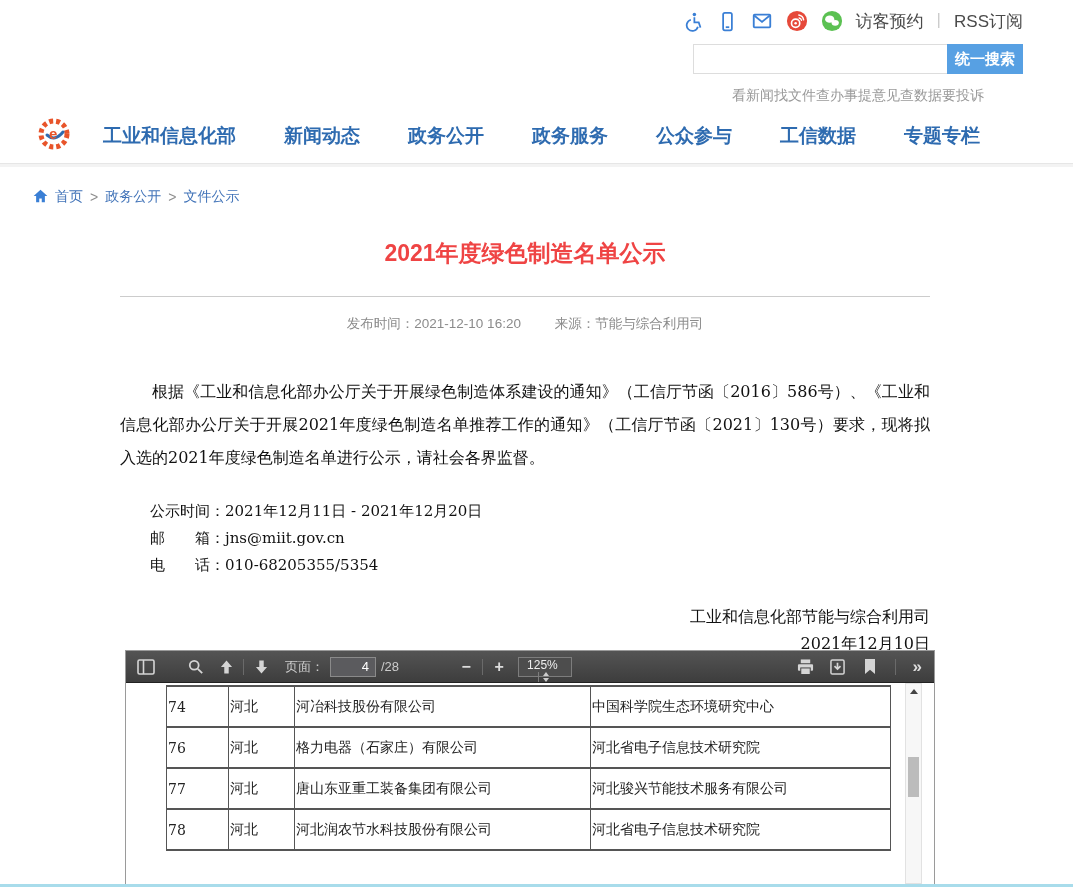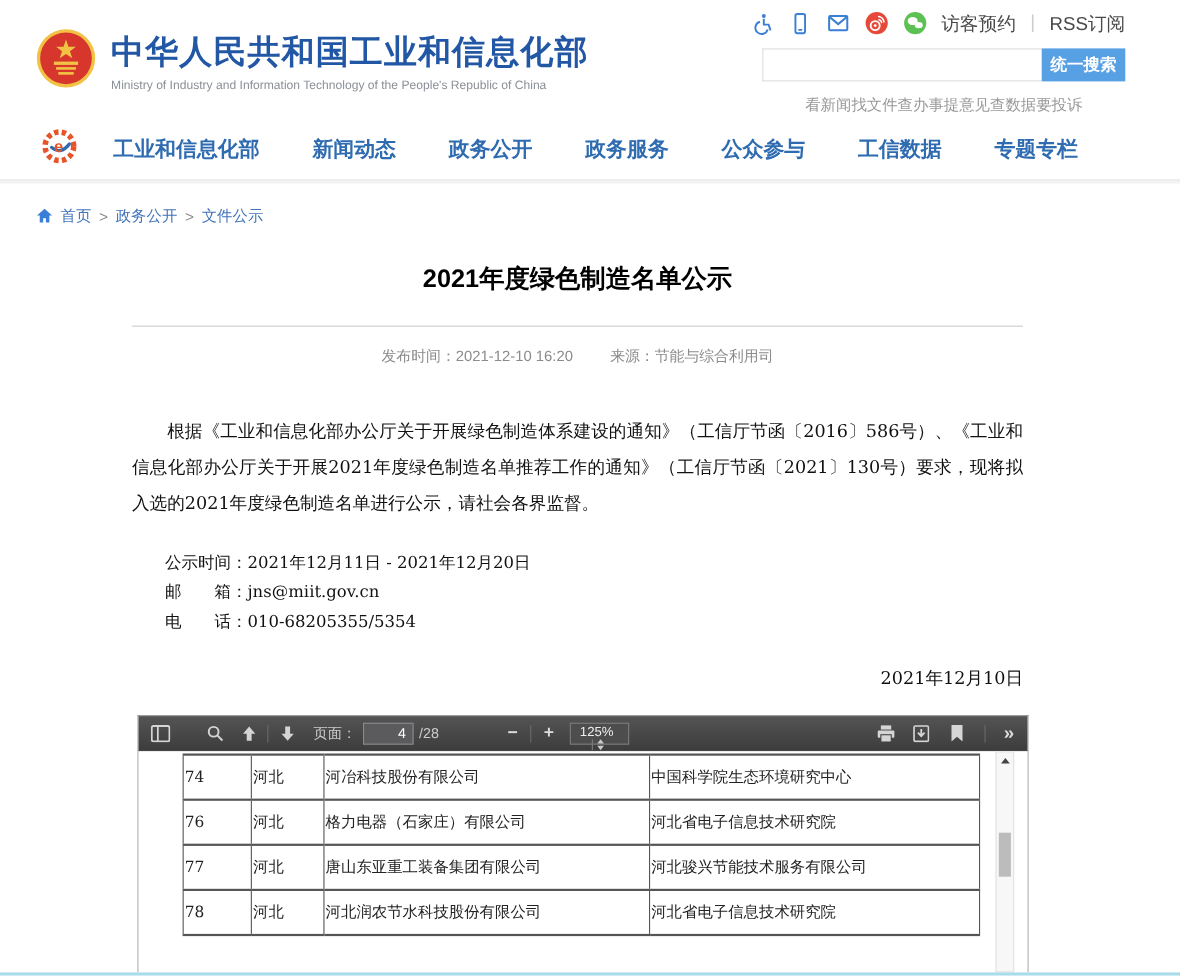--- a/index.html
+++ b/index.html
@@ -28,21 +28,21 @@
     border-bottom:1px solid #e6e6e6; box-shadow:0 3px 0 rgba(240,240,240,.8); }
   .nav-logo { width:46px; flex:0 0 46px; }
   .nav-items { flex:1; display:flex; justify-content:space-between; padding:0 60px 0 24px; }
   .nav-item { font-size:19px; color:#2e6bb0; font-weight:600; text-decoration:none; white-space:nowrap; }
   
   .breadcrumb { margin:24px 0 0 33px; font-size:14px; color:#4173b8; display:flex; align-items:center; gap:7px; }
   .breadcrumb a { color:#4173b8; text-decoration:none; }
   .crumb-sep { color:#8d8d8d; }
   
   .article { width:810px; margin:32px 0 0 120px; }
-  .article h1 { font-size:23px; font-weight:bold; color:#000000; text-align:center; margin:0; }
+  .article h1 { font-size:23px; font-weight:bold; color:#ef4444; text-align:center; margin:0; }
   .article .divider { border-bottom:1px solid #ccc; margin-top:27px; }
   .meta { text-align:center; color:#8b8b8b; font-size:13.5px; margin-top:18px; }
   .meta .src { margin-left:30px; }
   .body-para { font-family:"DejaVu Serif", serif; font-size:16px; line-height:33px; color:#111;
     text-indent:2em; text-align:justify; margin:42px 0 0; }
   .info-lines { font-family:"DejaVu Serif", serif; font-size:15px; color:#111; margin:24px 0 0 30px; line-height:27px; }
   .signature { font-family:"DejaVu Serif", serif; font-size:16px; color:#111; text-align:right; margin-top:24px; line-height:27px; }
   
   .pdf-viewer { position:absolute; left:125px; top:650px; width:810px; height:234px;
     border:1px solid #9a9a9a; border-bottom:none; background:#fff; }
@@ -76,35 +76,20 @@
     background:#f7f7f7; border:1px solid #e2e2e2; }
   .sb-up { width:0; height:0; border-left:4px solid transparent; border-right:4px solid transparent;
     border-bottom:5px solid #444; margin:5px auto 0; }
   .sb-thumb { position:absolute; top:73px; left:2px; width:11px; height:40px; background:#bcbcbc; cursor:pointer; }
   .bottom-line { position:absolute; left:0; bottom:0; width:100%; height:3px; background:#a8dceb; }
 </style>
 </head>
 <body>
 
 <header class="site-header">
-  <div class="logo-block">
-    <span>
-      <svg width="54" height="54" viewBox="0 0 54 54">
-        <circle cx="27" cy="27" r="25" fill="#d6362b" stroke="#f2c245" stroke-width="3"></circle>
-        <polygon points="27,10 29.3,16.5 36,16.5 30.6,20.6 32.7,27 27,23 21.3,27 23.4,20.6 18,16.5 24.7,16.5" fill="#f2c245"></polygon>
-        <rect x="16" y="30" width="22" height="3" fill="#f2c245"></rect>
-        <rect x="18" y="35" width="18" height="2.4" fill="#f2c245"></rect>
-        <rect x="20" y="39.5" width="14" height="2.4" fill="#f2c245"></rect>
-      </svg>
-    </span>
-    <div class="logo-text">
-      <div class="title-cn">中华人民共和国工业和信息化部</div>
-      <div class="title-en">Ministry of Industry and Information Technology of the People's Republic of China</div>
-    </div>
-  </div>
 
   <div class="header-right">
     <div class="utility-row">
       <span class="icon">
         <svg width="21" height="21" viewBox="0 0 24 24" fill="none" stroke="#3a7fd5" stroke-width="2">
           <circle cx="13" cy="4" r="2" fill="#3a7fd5" stroke="none"></circle>
           <path d="M13 7 v6 h5 l2 6"></path>
           <path d="M9 10 a6.5 6.5 0 1 0 8 8"></path>
         </svg>
       </span>
@@ -197,20 +182,21 @@
     <span>发布时间：2021-12-10 16:20</span>
     <span class="src">来源：节能与综合利用司</span>
   </div>
   <p class="body-para">根据《工业和信息化部办公厅关于开展绿色制造体系建设的通知》（工信厅节函〔2016〕586号）、《工业和信息化部办公厅关于开展2021年度绿色制造名单推荐工作的通知》（工信厅节函〔2021〕130号）要求，现将拟入选的2021年度绿色制造名单进行公示，请社会各界监督。</p>
   <div class="info-lines">
     <div>公示时间：2021年12月11日 - 2021年12月20日</div>
     <div>邮　　箱：jns@miit.gov.cn</div>
     <div>电　　话：010-68205355/5354</div>
   </div>
   <div class="signature">
+    <div>工业和信息化部节能与综合利用司</div>
     <div>2021年12月10日</div>
   </div>
 </main>
 
 <div class="pdf-viewer">
   <div class="pdf-toolbar">
     <span class="tb-icon">
       <svg width="18" height="16" viewBox="0 0 18 16" fill="none" stroke="#d5d5d5" stroke-width="1.6">
         <rect x="1" y="1" width="16" height="14" rx="1.5"></rect>
           <line x1="6.5" y1="1" x2="6.5" y2="15"></line>

